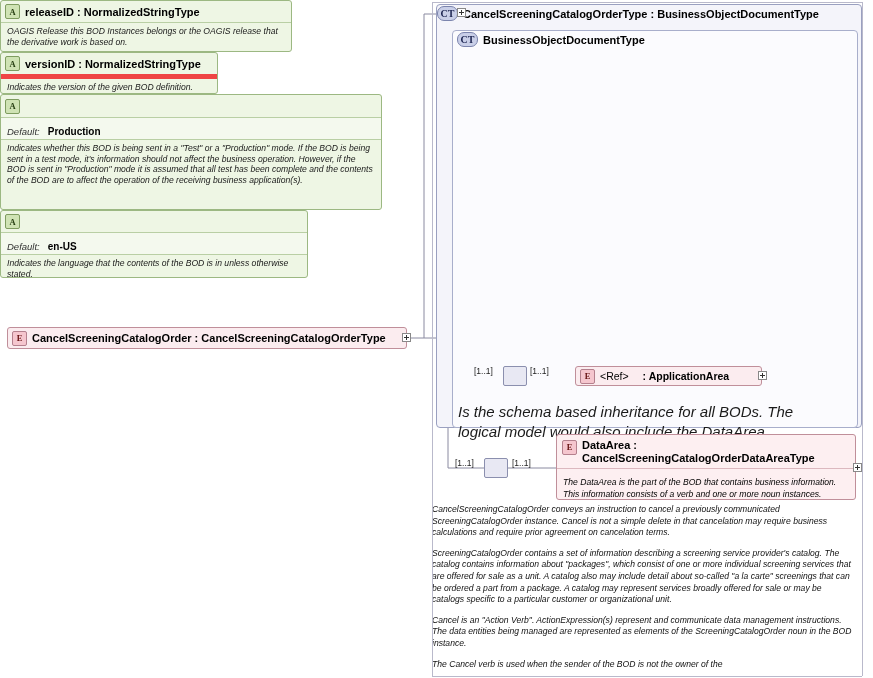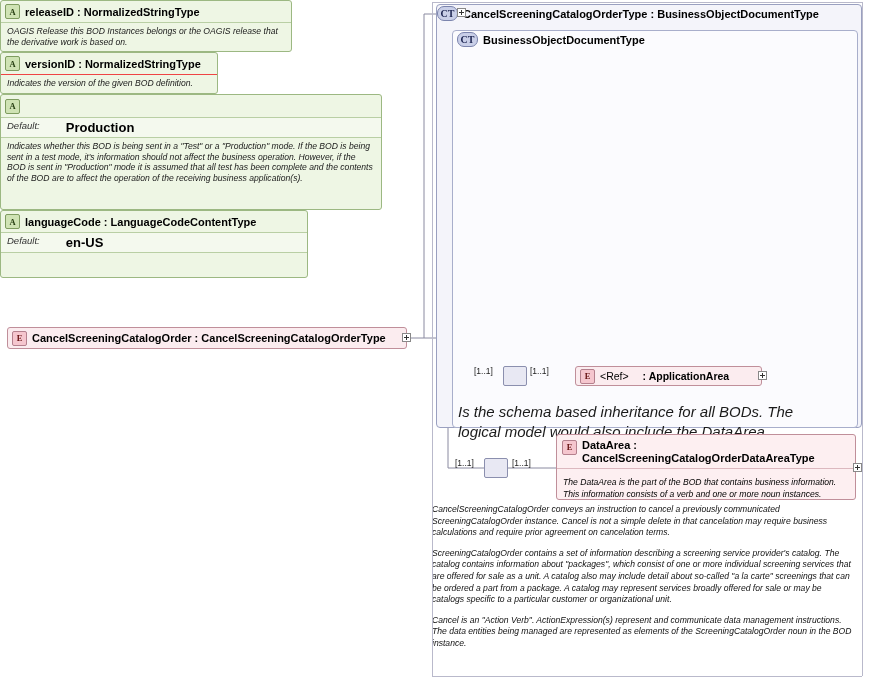--- a/index.html
+++ b/index.html
@@ -47,32 +47,32 @@
     display: flex;
     align-items: center;
     padding: 3px 6px 3px 4px;
     font-weight: bold;
     font-size: 11px;
   }
   .attr-default {
     border-top: 1px solid #b9cfa4;
     border-bottom: 1px solid #b9cfa4;
     background: #f4f9ee;
-    padding: 2px 6px 2px 6px;
+    padding: 8px 6px 2px 6px;
     font-size: 9.5px;
     display: flex;
-    gap: 26px;
+    gap: 8px;
   }
   .attr-default .lbl {
     font-style: italic;
     color: #333;
   }
   .attr-default .val {
     font-weight: bold;
-    font-size: 13px;
+    font-size: 10px;
   }
   .attr-doc {
     padding: 3px 6px 10px 6px;
     font-size: 8.6px;
     font-style: italic;
     line-height: 1.25;
     color: #1a1a1a;
   }
   
   .marker {
@@ -289,43 +289,43 @@
       <span>releaseID  :  NormalizedStringType</span>
     </div>
     <div class="attr-doc" style="border-top:1px solid #b9cfa4;">OAGIS Release this BOD Instances belongs or the OAGIS release that the derivative work is based on.</div>
   </div>
 
   <div class="attr-box" style="left:474px; top:116px; width:218px; height:42px;">
     <div class="attr-head">
       <span class="marker m-a">A</span>
       <span>versionID  :  NormalizedStringType</span>
     </div>
-    <div class="attr-doc" style="border-top:1px solid #ef4444;font-style:italic;">Indicates the version of the given BOD definition.</div>
+    <div class="attr-doc" style="border-top:5px solid #ef4444;font-style:italic;">Indicates the version of the given BOD definition.</div>
   </div>
 
   <div class="attr-box" style="left:474px; top:168px; width:382px; height:116px;">
     <div class="attr-head" style="align-items:flex-start; line-height:1.25;">
       <span class="marker m-a" style="margin-top:1px;">A</span>
     </div>
     <div class="attr-default">
       <span class="lbl">Default:</span>
       <span class="val">Production</span>
     </div>
     <div class="attr-doc">Indicates whether this BOD is being sent in a "Test" or a "Production" mode. If the BOD is being sent in a test mode, it's information should not affect the business operation. However, if the BOD is sent in "Production" mode it is assumed that all test has been complete and the contents of the BOD are to affect the operation of the receiving business application(s).</div>
   </div>
 
   <div class="attr-box" style="left:474px; top:286px; width:308px; height:68px;">
     <div class="attr-head">
       <span class="marker m-a">A</span>
-      <span>languageCode  :  LanguageCodeContentType</span>
     </div>
     <div class="attr-default">
       <span class="lbl">Default:</span>
       <span class="val">en-US</span>
     </div>
+    <div class="attr-doc">Indicates the language that the contents of the BOD is in unless otherwise stated.</div>
   </div>
 
   <div class="seq-icon" style="left:503px; top:366px;"></div>
   <div class="card" style="left:474px; top:366px;">[1..1]</div>
   <div class="card" style="left:530px; top:366px;">[1..1]</div>
 
   <div class="ref-box" style="left:575px; top:366px; width:187px; height:20px;">
     <span class="marker m-e">E</span>
     <span class="reflabel">&lt;Ref&gt;</span>
     <span class="refrest">: ApplicationArea</span>
@@ -345,20 +345,21 @@
       <span>DataArea  :  CancelScreeningCatalogOrderDataAreaType</span>
     </div>
     <div class="dataarea-doc">The DataArea is the part of the BOD that contains business information. This information consists of a verb and one or more noun instances.</div>
   </div>
   <div class="plus-btn" style="left:853px; top:463px;"></div>
 
   <div class="bottom-doc">
     <p>CancelScreeningCatalogOrder conveys an instruction to cancel a previously communicated ScreeningCatalogOrder instance. Cancel is not a simple delete in that cancelation may require business calculations and require prior agreement on cancelation terms.</p>
     <p>ScreeningCatalogOrder contains a set of information describing a screening service provider's catalog. The catalog contains information about "packages", which consist of one or more individual screening services that are offered for sale as a unit. A catalog also may include detail about so-called "a la carte" screenings that can be ordered a part from a package. A catalog may represent services broadly offered for sale or may be catalogs specific to a particular customer or organizational unit.</p>
     <p>Cancel is an "Action Verb". ActionExpression(s) represent and communicate data management instructions. The data entities being managed are represented as elements of the ScreeningCatalogOrder noun in the BOD instance.</p>
+    <p>The Cancel verb is used when the sender of the BOD is not the owner of the</p>
   </div>
 
   <div class="dashed-frame" style="left:432px; top:2px; width:1px; height:674px; border-left:1px solid #b9b9cb; border-top:none; border-right:none; border-bottom:none;"></div>
   <div class="dashed-frame" style="left:432px; top:676px; width:430px; height:1px; border-top:1px solid #b9b9cb; border-left:none; border-right:none; border-bottom:none;"></div>
   <div class="dashed-frame" style="left:862px; top:2px; width:1px; height:674px; border-right:1px solid #b9b9cb; border-left:none; border-top:none; border-bottom:none;"></div>
   <div class="dashed-frame" style="left:432px; top:2px; width:430px; height:1px; border-top:1px solid #b9b9cb; border-left:none; border-right:none; border-bottom:none;"></div>
 
 </div>
 
 </body></html>

